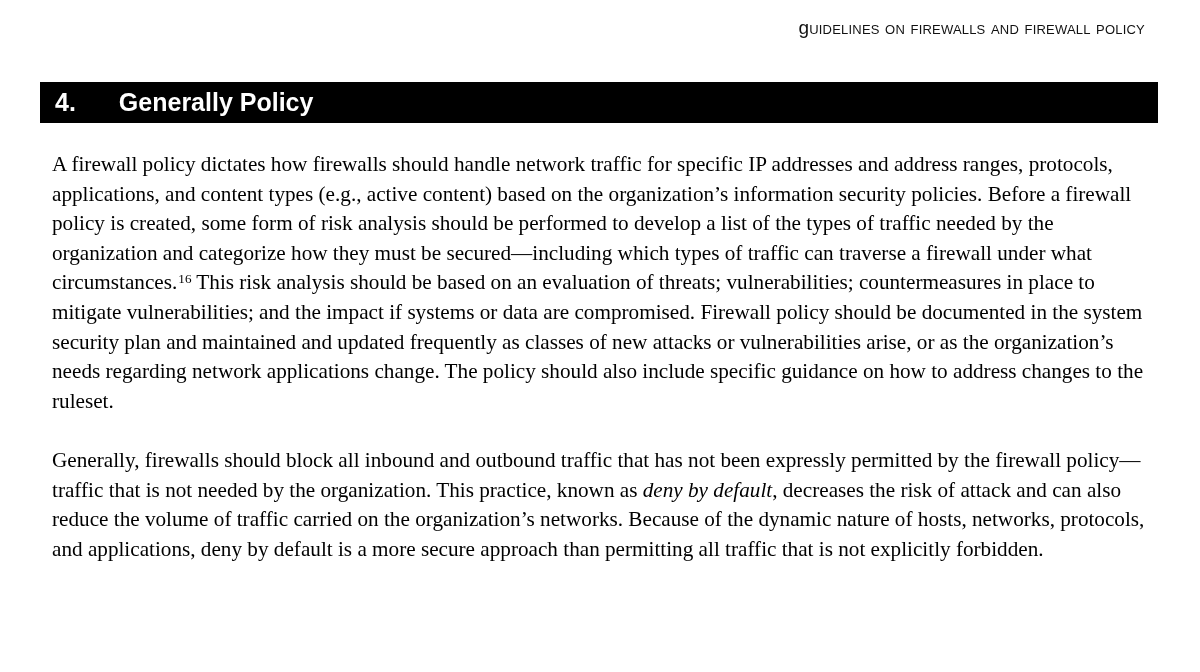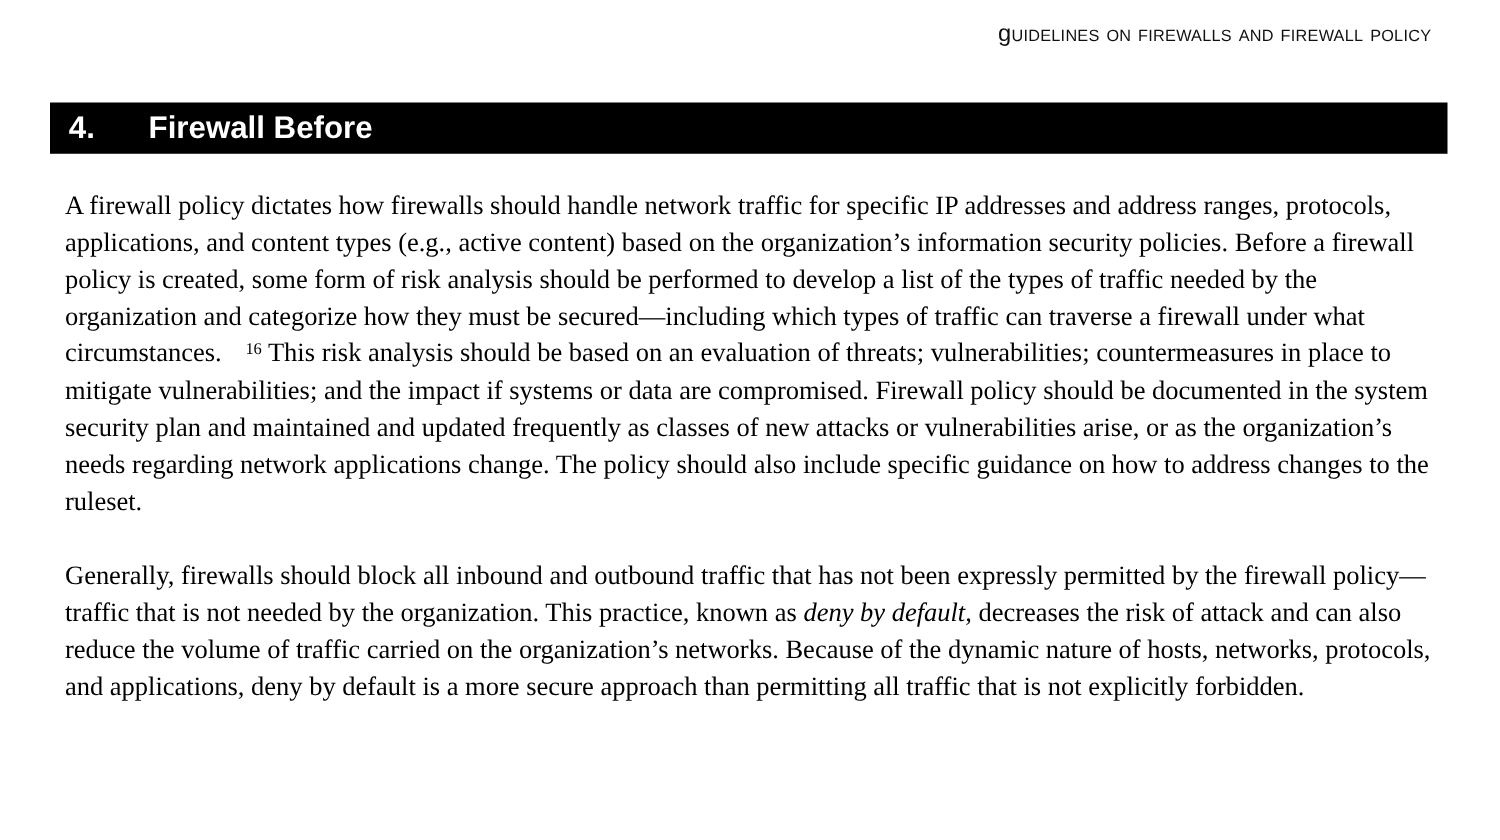--- a/index.html
+++ b/index.html
@@ -88,33 +88,33 @@
     margin-top: 29.6px;
   }
   .ital {
     font-style: italic;
     text-align: right;
   }
   sup.fn {
     font-size: 0.62em;
     vertical-align: 0.52em;
     line-height: 0;
-    margin-left: 19px;
+    margin-left: 1px;
   }
 </style>
 </head>
 <body>
 
 <div class="page">
 
   <div class="running-header">Guidelines on Firewalls and Firewall Policy</div>
 
   <div class="section-bar">
     <span class="section-number">4.</span>
-    <span class="section-title">Firewall Before</span>
+    <span class="section-title">Generally Policy</span>
   </div>
 
   <div class="body-block">
 
     <p class="para"><span>A firewall policy dictates how firewalls should handle network traffic for specific IP addresses and address ranges, protocols, applications, and content types (e.g., active content) based on the organization’s information security policies. Before a firewall policy is created, some form of risk analysis should be performed to develop a list of the types of traffic needed by the organization and categorize how they must be secured—including which types of traffic can traverse a firewall under what circumstances.</span><sup class="fn">16</sup><span> This risk analysis should be based on an evaluation of threats; vulnerabilities; countermeasures in place to mitigate vulnerabilities; and the impact if systems or data are compromised. Firewall policy should be documented in the system security plan and maintained and updated frequently as classes of new attacks or vulnerabilities arise, or as the organization’s needs regarding network applications change. The policy should also include specific guidance on how to address changes to the ruleset.</span></p>
 
     <p class="para"><span>Generally, firewalls should block all inbound and outbound traffic that has not been expressly permitted by the firewall policy—traffic that is not needed by the organization. This practice, known as </span><span class="ital">deny by default</span><span>, decreases the risk of attack and can also reduce the volume of traffic carried on the organization’s networks. Because of the dynamic nature of hosts, networks, protocols, and applications, deny by default is a more secure approach than permitting all traffic that is not explicitly forbidden.</span></p>
 
   </div>
 

